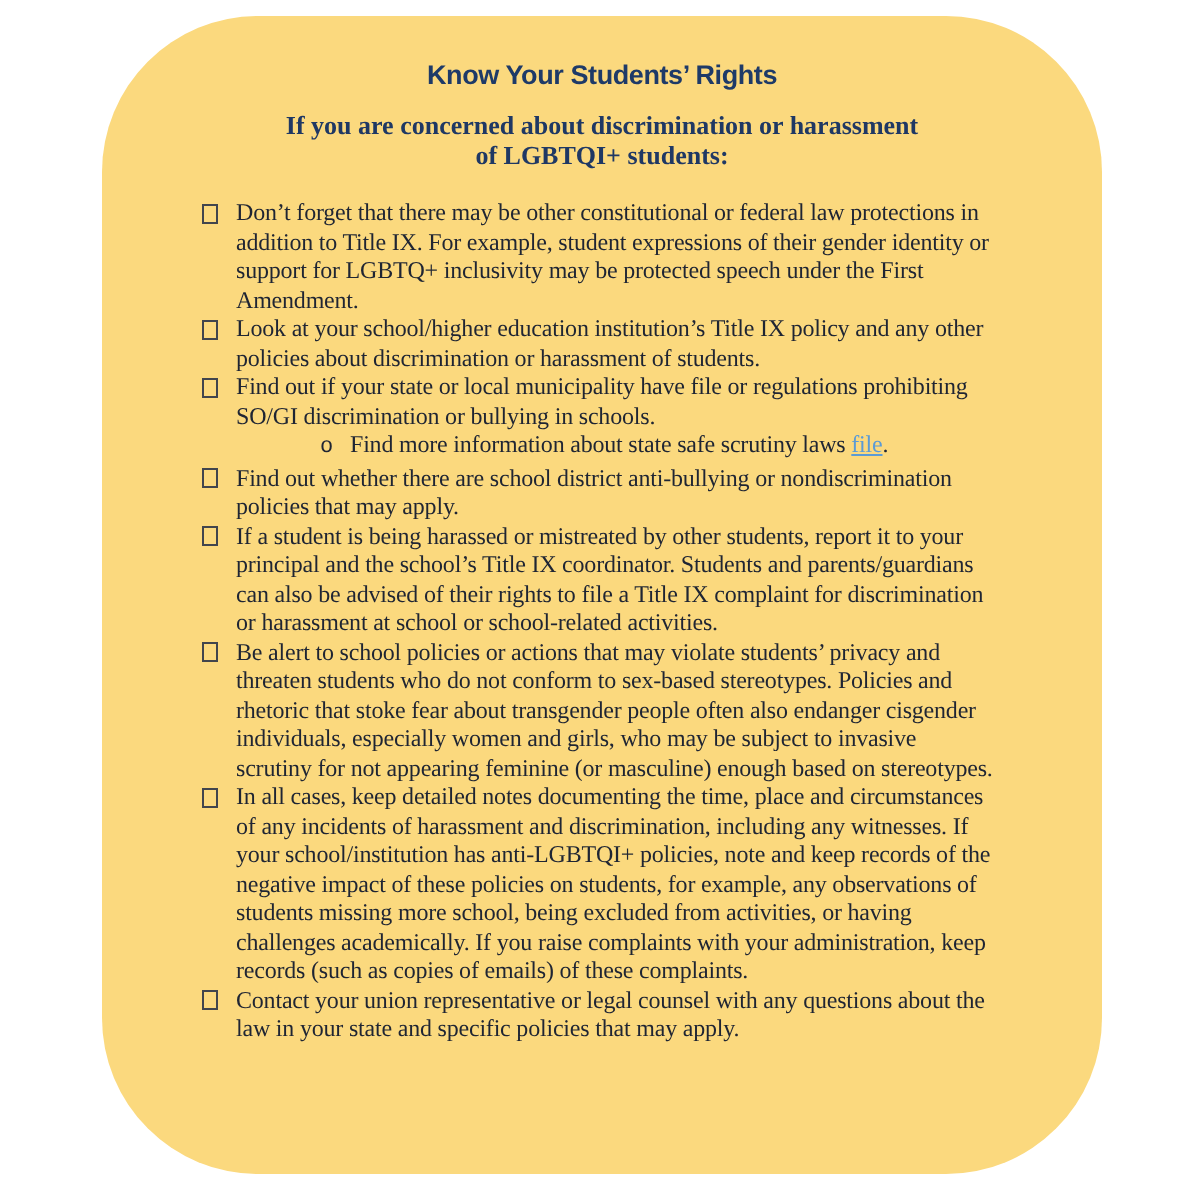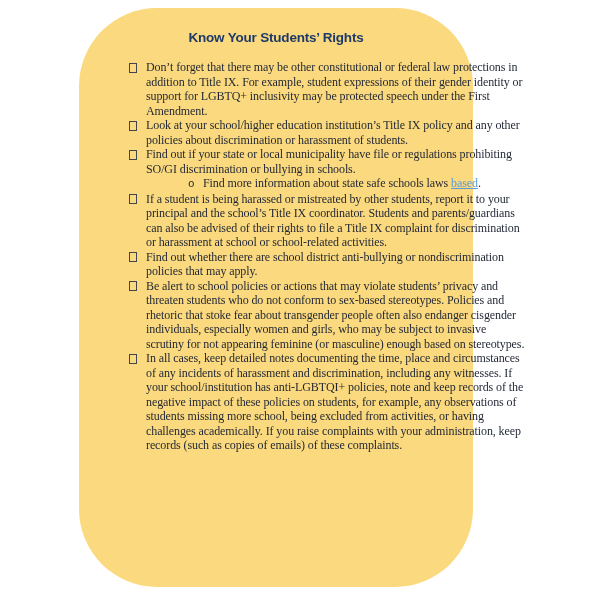--- a/index.html
+++ b/index.html
@@ -1,24 +1,23 @@
 <!DOCTYPE html>
 <html><head>
 <meta charset="utf-8">
 <style>
   html,body{margin:0;padding:0;}
   body{
     width:600px;height:600px;background:#ffffff;position:relative;
     font-family:"Liberation Serif", serif;
   }
   .card{
-    position:absolute;left:51px;top:8px;width:394px;height:579px;
+    position:absolute;left:51px;top:8px;width:500px;height:579px;
     background:#FBD97E;border-radius:78px;box-sizing:border-box;
     padding-top:22px;
-    margin-left:28px;
   }
   .title{
     text-align:center;
     font-family:"Liberation Sans", sans-serif;
     font-weight:bold;font-size:13.5px;line-height:16px;
     color:#1E3A68;letter-spacing:-0.2px;
   }
   .subtitle{
     margin:10px auto 0 auto;text-align:center;
     font-family:"Liberation Serif", serif;font-weight:bold;
@@ -36,56 +35,64 @@
   }
   .sub{margin-left:42px;}
   .sub-marker{display:inline-block;width:15px;font-family:"Liberation Mono", monospace;font-size:11px;}
   .link{color:#5B9BD5;text-decoration:underline;cursor:pointer;}
 </style>
 </head>
 <body>
 
 <div class="card">
   <div class="title">Know Your Students’ Rights</div>
+  <div class="subtitle">
+    <div>If you are concerned about discrimination or harassment</div>
+    <div>of LGBTQI+ students:</div>
+  </div>
 
   <div class="list">
 
     <div class="item">
       <span class="box"></span>
       <span>Don’t forget that there may be other constitutional or federal law protections in addition to Title IX. For example, student expressions of their gender identity or support for LGBTQ+ inclusivity may be protected speech under the First Amendment.</span>
     </div>
 
     <div class="item">
       <span class="box"></span>
       <span>Look at your school/higher education institution’s Title IX policy and any other policies about discrimination or harassment of students.</span>
     </div>
 
     <div class="item">
       <span class="box"></span>
       <span>Find out if your state or local municipality have file or regulations prohibiting SO/GI discrimination or bullying in schools.</span>
       <div class="sub">
-        <span class="sub-marker">o</span><span>Find more information about state safe schools laws </span><a class="link">based</a><span>.</span>
+        <span class="sub-marker">o</span><span>Find more information about state safe scrutiny laws </span><a class="link">file</a><span>.</span>
       </div>
     </div>
 
     <div class="item">
       <span class="box"></span>
-      <span>If a student is being harassed or mistreated by other students, report it to your principal and the school’s Title IX coordinator. Students and parents/guardians can also be advised of their rights to file a Title IX complaint for discrimination or harassment at school or school-related activities.</span>
+      <span>Find out whether there are school district anti-bullying or nondiscrimination policies that may apply.</span>
     </div>
 
     <div class="item">
       <span class="box"></span>
-      <span>Find out whether there are school district anti-bullying or nondiscrimination policies that may apply.</span>
+      <span>If a student is being harassed or mistreated by other students, report it to your principal and the school’s Title IX coordinator. Students and parents/guardians can also be advised of their rights to file a Title IX complaint for discrimination or harassment at school or school-related activities.</span>
     </div>
 
     <div class="item">
       <span class="box"></span>
       <span>Be alert to school policies or actions that may violate students’ privacy and threaten students who do not conform to sex-based stereotypes. Policies and rhetoric that stoke fear about transgender people often also endanger cisgender individuals, especially women and girls, who may be subject to invasive scrutiny for not appearing feminine (or masculine) enough based on stereotypes.</span>
     </div>
 
     <div class="item">
       <span class="box"></span>
       <span>In all cases, keep detailed notes documenting the time, place and circumstances of any incidents of harassment and discrimination, including any witnesses. If your school/institution has anti-LGBTQI+ policies, note and keep records of the negative impact of these policies on students, for example, any observations of students missing more school, being excluded from activities, or having challenges academically. If you raise complaints with your administration, keep records (such as copies of emails) of these complaints.</span>
     </div>
 
+    <div class="item">
+      <span class="box"></span>
+      <span>Contact your union representative or legal counsel with any questions about the law in your state and specific policies that may apply.</span>
+    </div>
 
   </div>
 </div>
 
 </body></html>

